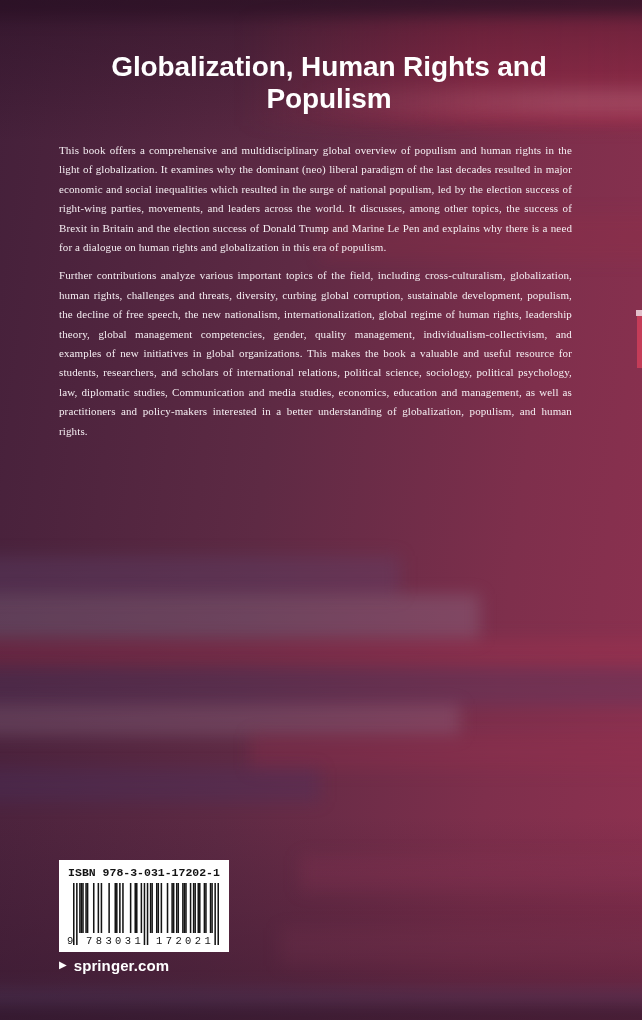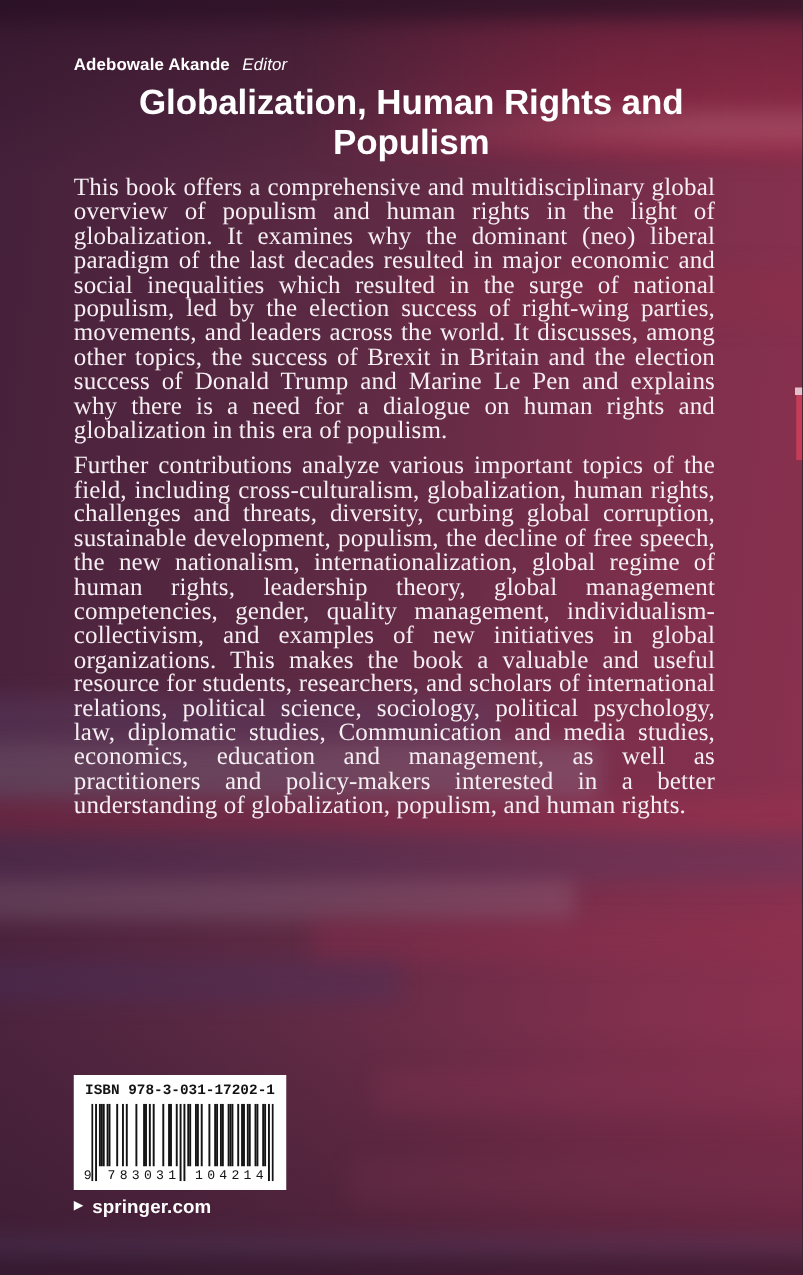--- a/index.html
+++ b/index.html
@@ -21,21 +21,21 @@
 
   .hdr{position:absolute;left:59px;top:44px;width:540px;}
   .author-line{font-size:13.5px;font-weight:700;letter-spacing:0.1px;}
   .author-line .editor{font-weight:400;font-style:italic;margin-left:10px;}
   .title{margin:7px 0 0 0;font-size:28px;font-weight:700;letter-spacing:-0.1px;text-align:center;}
   .subtitle{margin-top:5px;font-size:14px;font-weight:400;color:#f2e9ee;}
 
   .blurb{
     position:absolute;left:59px;top:141px;width:513px;
     font-family:"Liberation Serif","DejaVu Serif",serif;
-    font-size:20px;line-height:19.4px;
+    font-size:11px;line-height:19.4px;
     text-align:justify;color:#f5eef2;
     letter-spacing:0.12px;
   }
   .blurb p{margin:0 0 9px 0;}
 
   .isbn-box{
     position:absolute;left:59px;top:860px;width:170px;height:92px;
     background:#fff;color:#141414;
   }
   .isbn-label{
@@ -80,23 +80,20 @@
   <div class="streak" style="left:300px;top:856px;width:370px;height:36px;background:rgba(155,60,90,0.24);"></div>
   <div class="streak" style="left:280px;top:928px;width:390px;height:38px;background:rgba(160,70,100,0.20);"></div>
   <div class="streak" style="left:-20px;top:988px;width:700px;height:22px;background:rgba(100,90,135,0.35);"></div>
   <div class="streak" style="left:-20px;top:1006px;width:700px;height:22px;background:rgba(50,25,45,0.55);"></div>
   <div class="shade"></div>
 
   <div class="edge-strip" style="right:0;top:314px;width:5px;height:54px;background:#c43c58;"></div>
   <div class="edge-strip" style="right:0;top:310px;width:6px;height:6px;background:#e3bfca;"></div>
 
   <div class="hdr">
-    <div class="author-line">
-      <span>Adebowale Akande</span><span class="editor">Editor</span>
-    </div>
     <div class="title">Globalization, Human Rights and Populism</div>
   </div>
 
   <div class="blurb">
     <p>This book offers a comprehensive and multidisciplinary global overview of populism and human rights in the light of globalization. It examines why the dominant (neo) liberal paradigm of the last decades resulted in major economic and social inequalities which resulted in the surge of national populism, led by the election success of right-wing parties, movements, and leaders across the world.  It discusses, among other topics, the success of Brexit in Britain and the election success of Donald Trump and Marine Le Pen and explains why there is a need for a dialogue on human rights and globalization in this era of populism.</p>
     <p>Further contributions analyze various important topics of the field, including cross-culturalism, globalization, human rights, challenges and threats, diversity, curbing global corruption, sustainable development, populism, the decline of free speech, the new nationalism, internationalization, global regime of human rights, leadership theory, global management competencies, gender, quality management, individualism-collectivism, and examples of new initiatives in global organizations. This makes the book a valuable and useful resource for students, researchers, and scholars of international relations, political science, sociology, political psychology, law, diplomatic studies, Communication and media studies, economics, education and management, as well as practitioners and policy-makers interested in a better understanding of globalization, populism, and human rights.</p>
   </div>
 
   <div class="isbn-box">
     <div class="isbn-label">ISBN 978-3-031-17202-1</div>
@@ -144,21 +141,21 @@
           <rect x="85" y="0" width="1" height="50" fill="#141414"></rect>
           <rect x="86" y="0" width="1" height="50" fill="#141414"></rect>
           <rect x="89" y="0" width="1" height="50" fill="#141414"></rect>
           <rect x="90" y="0" width="1" height="50" fill="#141414"></rect>
           <rect x="92" y="0" width="1" height="62" fill="#141414"></rect>
           <rect x="94" y="0" width="1" height="62" fill="#141414"></rect>
         </svg>
       <div class="bc-caption">
         <span class="d-first">9</span>
         <span class="d-group">783031</span>
-        <span class="d-group">104214</span>
+        <span class="d-group">172021</span>
       </div>
     </div>
   </div>
 
   <div class="publisher">
     <span class="tri">▶</span>
     <span class="url">springer.com</span>
   </div>
 
 </div>

